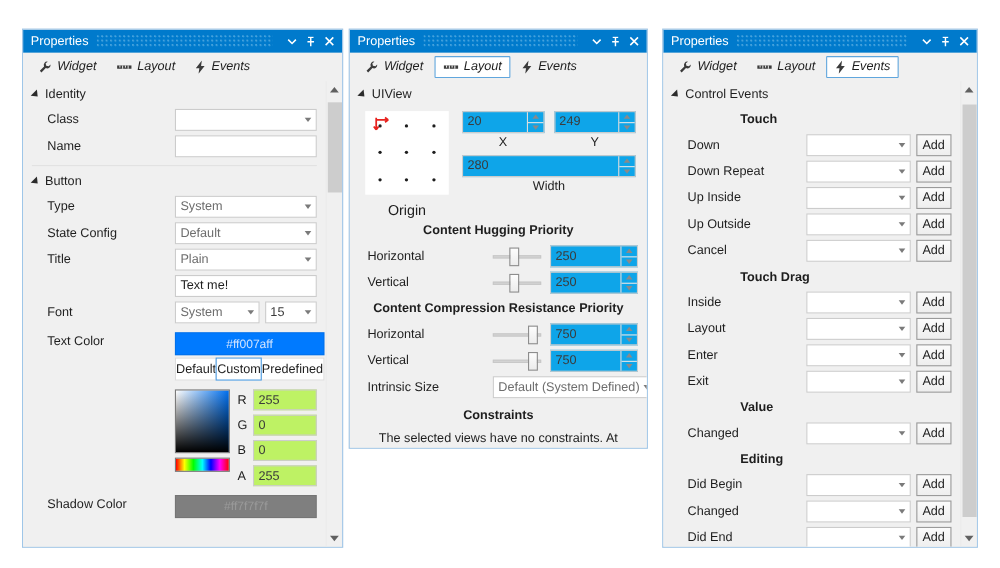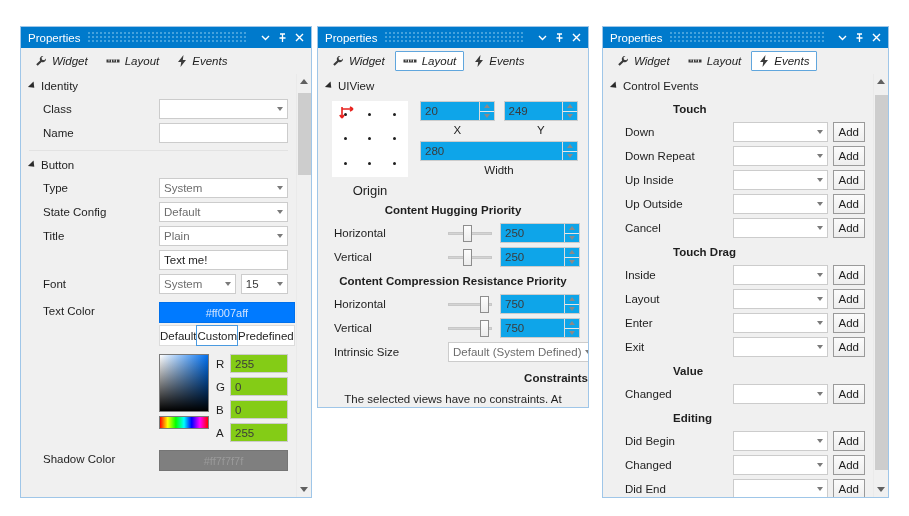--- a/index.html
+++ b/index.html
@@ -235,21 +235,21 @@
     height: 13px; margin-top: 4px;
     border: 1px solid #7a7a7a;
     background: linear-gradient(to right,
       #ff0000 0%, #ffff00 16%, #00ff00 33%, #00ffff 50%,
       #0000ff 66%, #ff00ff 83%, #ff0000 100%);
   }
   .chan { display: flex; align-items: center; gap: 5px; margin-bottom: 4px; }
   .chan .cn { width: 9px; font-size: 11.5px; color: #1e1e1e; }
   .chan .cf {
     flex: 1 1 auto; height: 19px;
-    background: #84cc16; border: 1px solid #cccccc;
+    background: #bef264; border: 1px solid #cccccc;
     display: flex; align-items: center; padding: 0 4px;
     font-size: 11.5px; color: #3b3b3b;
   }
 
   
   .origin-box {
     width: 76px; height: 76px;
     background: #ffffff;
     position: relative;
     flex: 0 0 auto;
@@ -692,21 +692,21 @@
         <div class="row">
           <span class="lbl narrow" style="padding-left:8px">Intrinsic Size</span>
           <span class="ctl">
             <span class="combo">
               <span class="cval">Default (System Defined)</span>
               <span class="chev"></span>
             </span>
           </span>
         </div>
 
-        <div class="subhdr" style="text-align:right;padding-top:8px">Constraints</div>
+        <div class="subhdr" style="text-align:center;padding-top:8px">Constraints</div>
         <div class="note">The selected views have no constraints. At build time explicit left, top, width, and height constraints will be generated for the view.</div>
 
       </div>
     </div>
   </div>
 
   <div class="panel" id="panel-events">
     <div class="titlebar">
       <span class="tb-text">Properties</span>
       <span class="tb-grip"></span>

